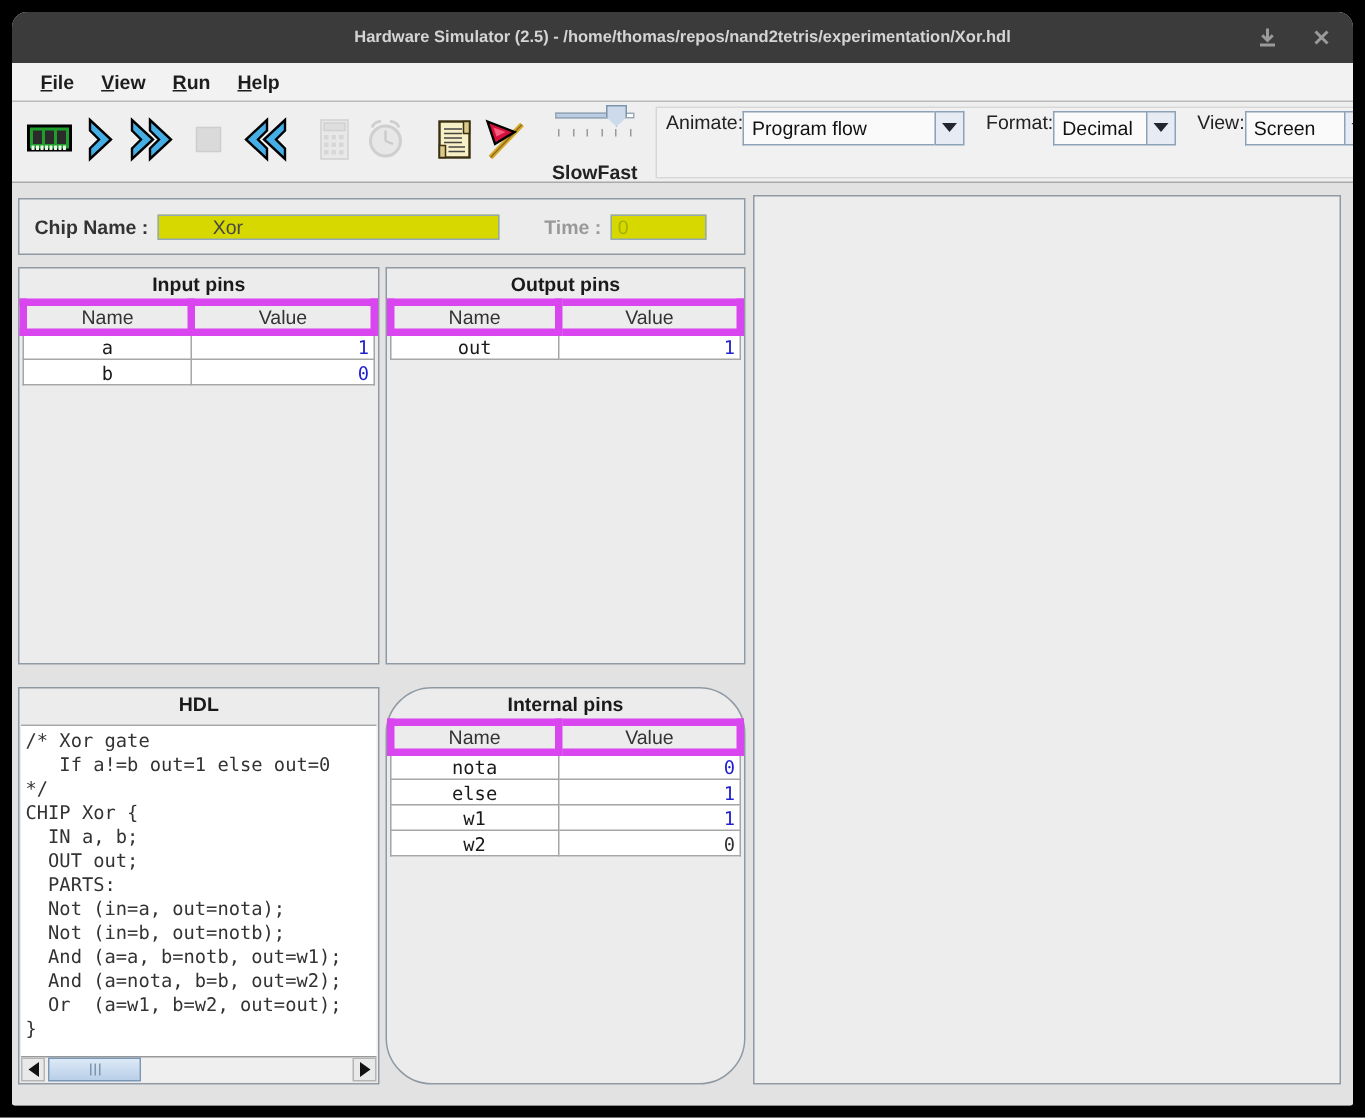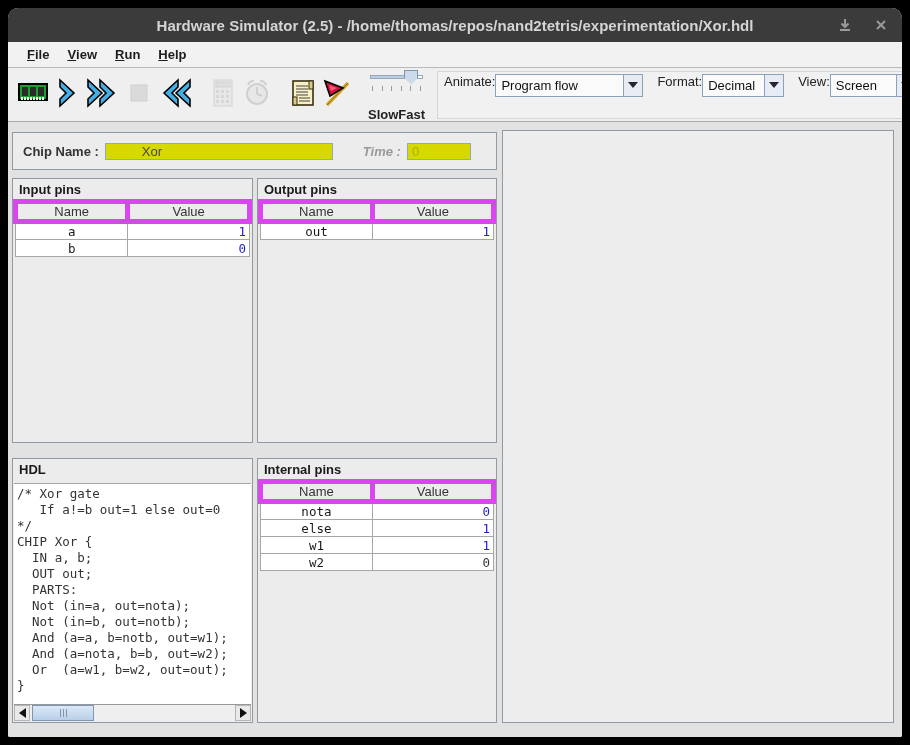--- a/index.html
+++ b/index.html
@@ -4,21 +4,21 @@
 <style>
   * { margin:0; padding:0; box-sizing:border-box; }
   html,body { width:910px; height:745px; }
   body { background:#000; position:relative; font-family:"Liberation Sans", sans-serif; overflow:hidden; }
 
   .window { position:absolute; left:8px; top:8px; width:894px; height:729px;
             border-radius:10px 10px 2px 2px; overflow:hidden; background:#e3e3e3; }
 
   
   .titlebar { height:34px; background:#3b3b3b; display:flex; align-items:center; justify-content:center; position:relative; }
-  .titlebar .title { color:#d4d4d4; font-weight:bold; font-size:15px; }
+  .titlebar .title { color:#d4d4d4; font-weight:bold; font-size:11px; }
   .win-controls { position:absolute; right:10px; top:0; height:34px; display:flex; align-items:center; gap:14px; }
   .win-btn { width:22px; height:22px; display:flex; align-items:center; justify-content:center; cursor:default; }
   .win-btn svg { display:block; }
 
   
   .menubar { height:26px; background:#f2f2f2; display:flex; align-items:center; padding-left:10px;
              border-bottom:1px solid #b9b9b9; }
   .menu-item { font-size:13px; font-weight:bold; color:#1d1d1d; padding:0 9px; height:100%; display:flex; align-items:center; }
   .menu-item .mn { text-decoration:underline; }
 
@@ -47,42 +47,42 @@
   .combo-field { background:#fafafa; border:1px solid #8da2b8; border-right:none; font-size:13px; color:#111;
                  display:flex; align-items:center; padding:0 5px; }
   .combo-arrow { width:20px; background:#e7ecf4; border:1px solid #8da2b8; display:flex; align-items:center; justify-content:center; }
   .combo-arrow .tri { width:0; height:0; border-left:5px solid transparent; border-right:5px solid transparent; border-top:6px solid #23242e; }
   .w-animate { width:128px; } .w-format { width:62px; } .w-view { width:66px; }
 
   
   .content { position:relative; width:100%; height:615px; background:#e2e2e2; }
 
   .panel { position:absolute; background:#ececec; border:1px solid #909aa4; }
-  .panel-title { font-size:13px; font-weight:bold; color:#1a1a1a; padding:3px 6px 2px 6px; }
+  .panel-title { font-size:13px; font-weight:bold; color:#1a1a1a; padding:3px 6px 2px 6px;text-align:center; }
 
   .chip-header { left:4px; top:10px; width:485px; height:38px; display:flex; align-items:center; padding:0 10px; }
   .lbl-strong { font-size:13px; font-weight:bold; color:#333; }
   .lbl-dim { font-size:13px; font-weight:bold; color:#999; }
   .yellow-field { background:#d6d800; border:1px solid #93a7bd; height:17px; font-size:13px;
                   display:flex; align-items:center; padding:0 4px; }
   .chip-name-field { width:228px; margin-left:6px; color:#474747;padding-left:36px; }
   .time-field { width:64px; margin-left:6px; color:#a3b101; }
 
   .pin-table { width:100%; border-collapse:collapse; }
   .pin-table th { background:#ececec; border:5px solid #d946ef; font-weight:normal; font-size:13px; color:#333; height:17px; }
   .pin-table td { background:#fff; border:1px solid #a6a6a6; font-family:"DejaVu Sans Mono", monospace; font-size:12.5px; height:17px; }
   .pin-table td.nm { text-align:center; color:#1a1a1a; }
   .pin-table td.vl { text-align:right; padding-right:3px; color:#2222cc; }
   .pin-table td.vl.dark { color:#333; }
   .col-name { width:48%; }
 
   .p-input  { left:4px;  top:56px;  width:241px; height:265px; }
   .p-output { left:249px; top:56px; width:240px; height:265px; }
   .p-hdl    { left:4px;  top:336px; width:241px; height:265px; }
-  .p-internal{ left:249px; top:336px; width:240px; height:265px; }
+  .p-internal{ left:249px; top:336px; width:240px; height:265px;border-radius:31px; }
   .p-screen { left:494px; top:8px;  width:392px; height:593px; background:#ededed; }
 
   .hdl-code { position:absolute; left:1px; right:1px; top:24px; bottom:18px; background:#fff; border-top:1px solid #a6a6a6; overflow:hidden; }
   .hdl-code pre { font-family:"DejaVu Sans Mono", monospace; font-size:12.5px; line-height:16px; color:#333; padding:2px 3px; white-space:pre; }
   .hscrollbar { position:absolute; left:1px; right:1px; bottom:1px; height:17px; background:#efefef; border-top:1px solid #999;
                 display:flex; align-items:stretch; }
   .sb-btn { width:16px; background:#e9e9e9; border:1px solid #b5b5b5; display:flex; align-items:center; justify-content:center; }
   .sb-btn.right { margin-left:auto; }
   .tri-l { width:0; height:0; border-top:5px solid transparent; border-bottom:5px solid transparent; border-right:7px solid #111; }
   .tri-r { width:0; height:0; border-top:5px solid transparent; border-bottom:5px solid transparent; border-left:7px solid #111; }
@@ -307,21 +307,21 @@
         </div>
       </div>
     </div>
   </div>
 
   <div class="content">
 
     <div class="panel chip-header">
       <span class="lbl-strong">Chip Name :</span>
       <div class="yellow-field chip-name-field">Xor</div>
-      <span class="lbl-dim" style="margin-left:30px;font-style:italic;">Time :</span>
+      <span class="lbl-dim" style="margin-left:30px;">Time :</span>
       <div class="yellow-field time-field">0</div>
     </div>
 
     <div class="panel p-input">
       <div class="panel-title">Input pins</div>
       <table class="pin-table">
         <tbody>
             <tr>
           <th class="col-name">Name</th>
           <th>Value</th>

